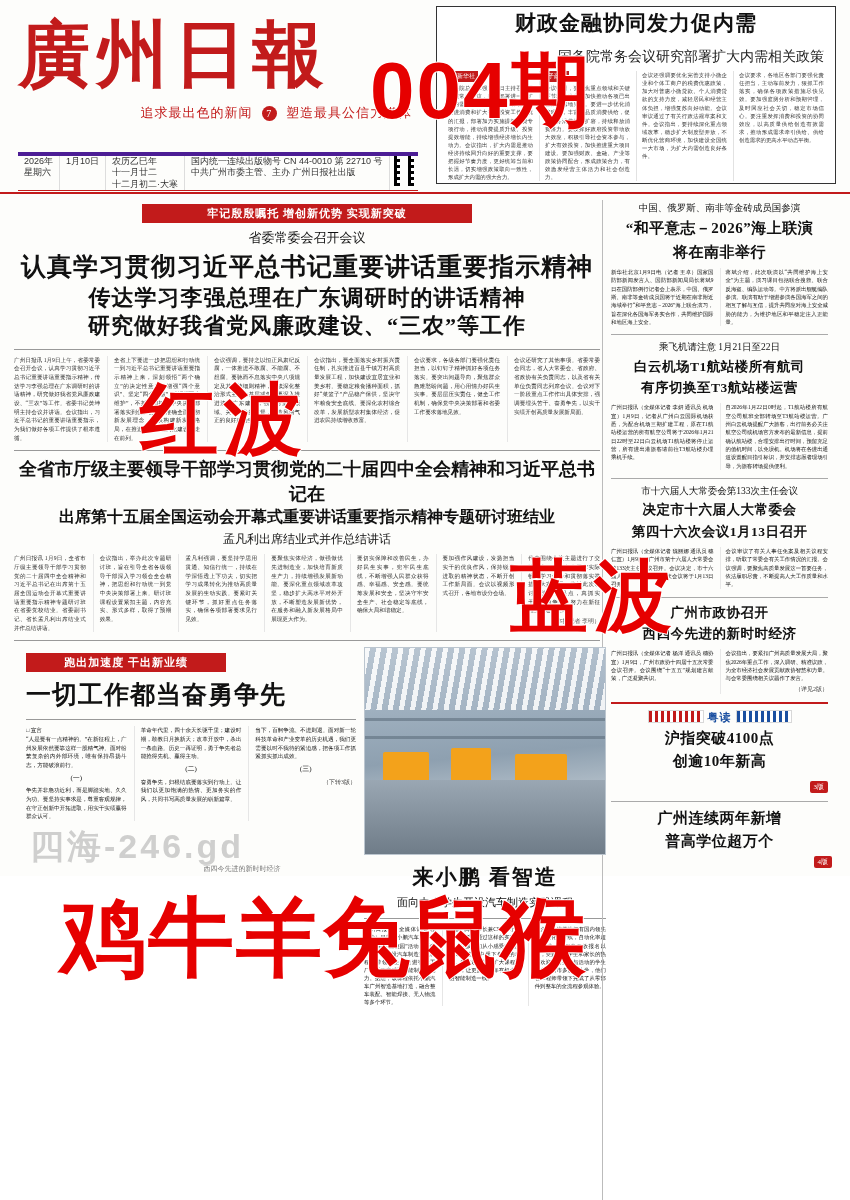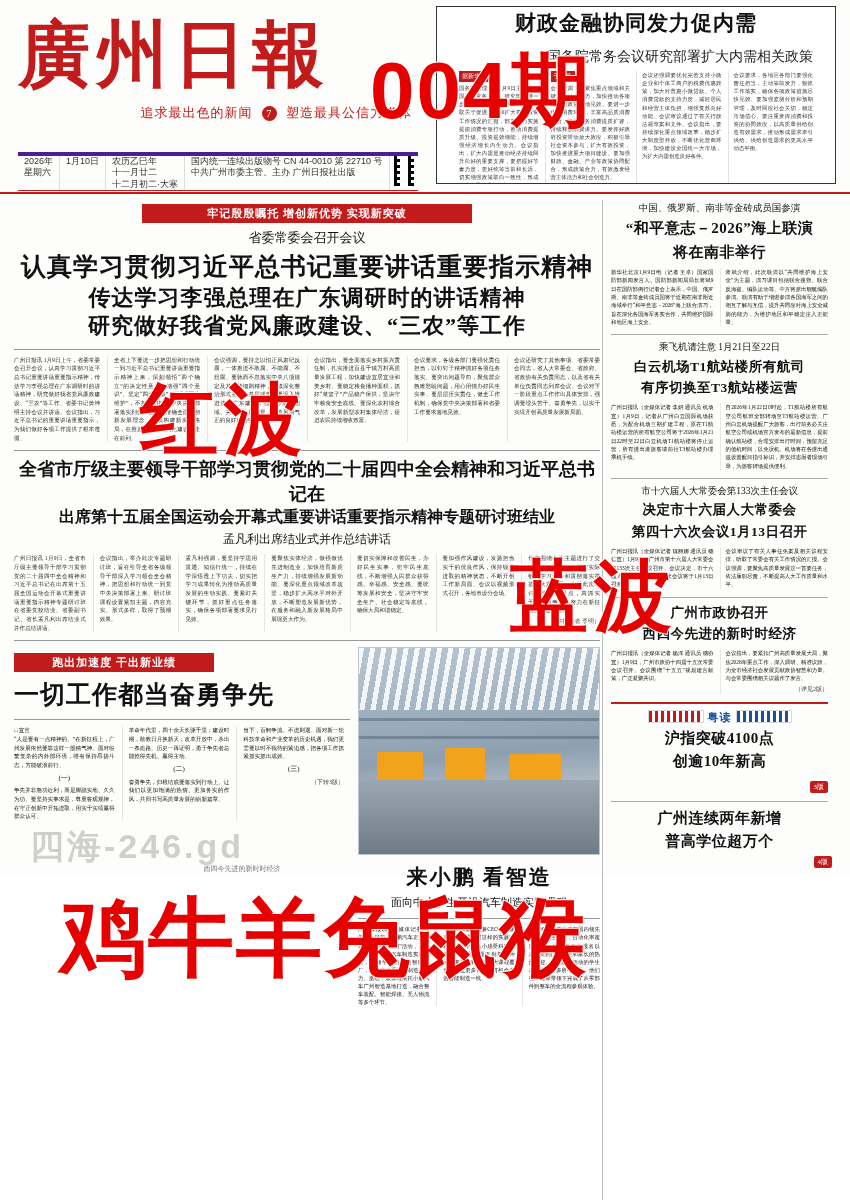--- a/index.html
+++ b/index.html
@@ -87,21 +87,21 @@
     margin: 0 4px;
   }
 
   
   .top-right-box {
     position: absolute;
     right: 14px; top: 6px;
     width: 400px; height: 178px;
     border: 1px solid #333;
     background: #fff;
-    padding: 4px 22px;
+    padding: 4px 11px;
     box-sizing: border-box;
     overflow: hidden;
   }
   .tr-head {
     text-align: center;
     font-size: 21px;
     font-weight: bold;
     letter-spacing: 1px;
     line-height: 1.15;
   }
@@ -225,21 +225,21 @@
     padding: 2px 0;
     width: 200px;
     letter-spacing: 1px;
   }
   .feature-head {
     font-size: 25px;
     font-weight: bold;
     letter-spacing: 1px;
     margin-bottom: 4px;
   }
-  .feature-wrap { display: flex; gap: 8px; }
+  .feature-wrap { display: flex; gap: 8px; margin-left: 12px; }
   .feature-text { width: 330px; display: flex; gap: 7px; }
   .feature-text .c {
     flex: 1;
     font-size: 5.6px;
     line-height: 1.55;
     text-align: justify;
   }
   .feature-text .c + .c { border-left: 1px solid #e6e6e6; padding-left: 6px; }
   .sec-label { text-align: center; font-size: 7px; margin: 3px 0; }
 

